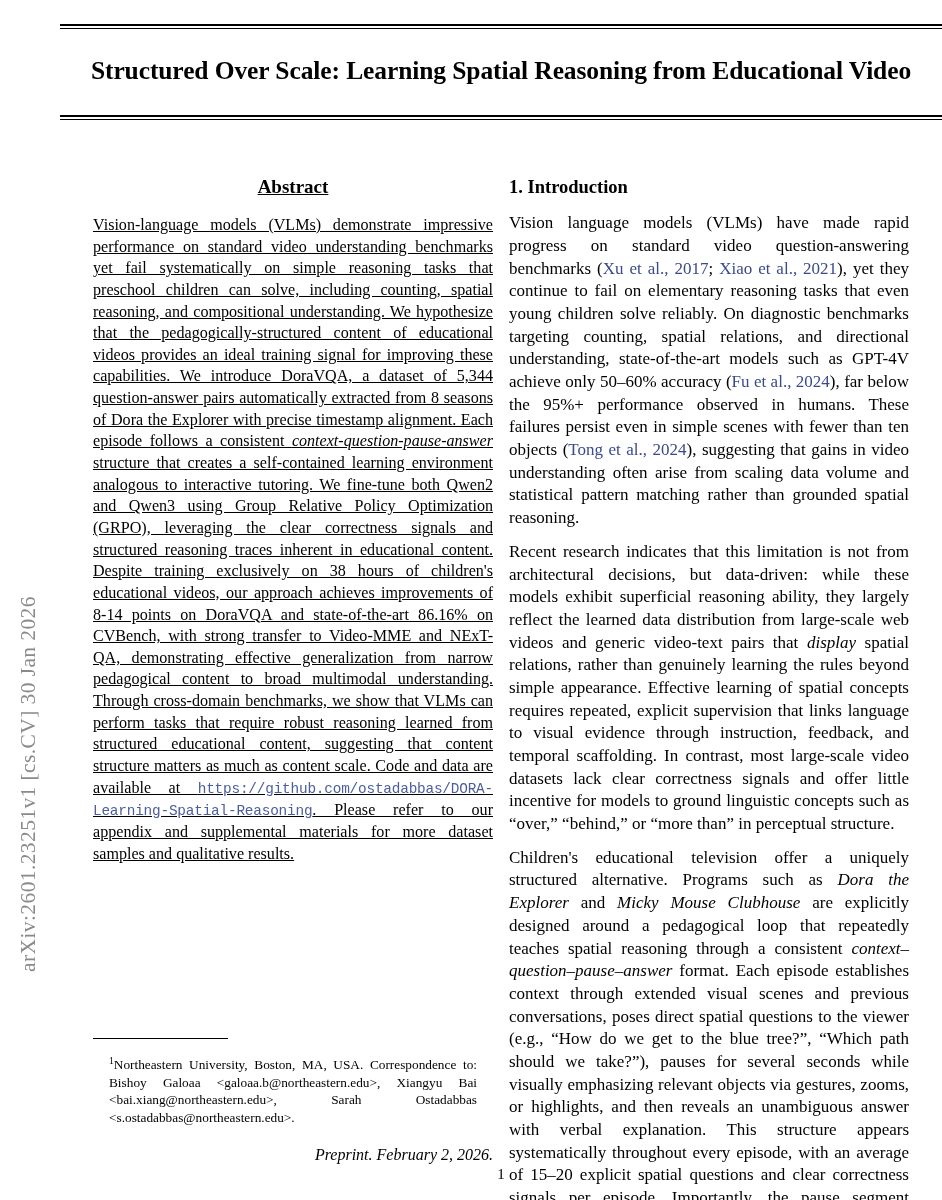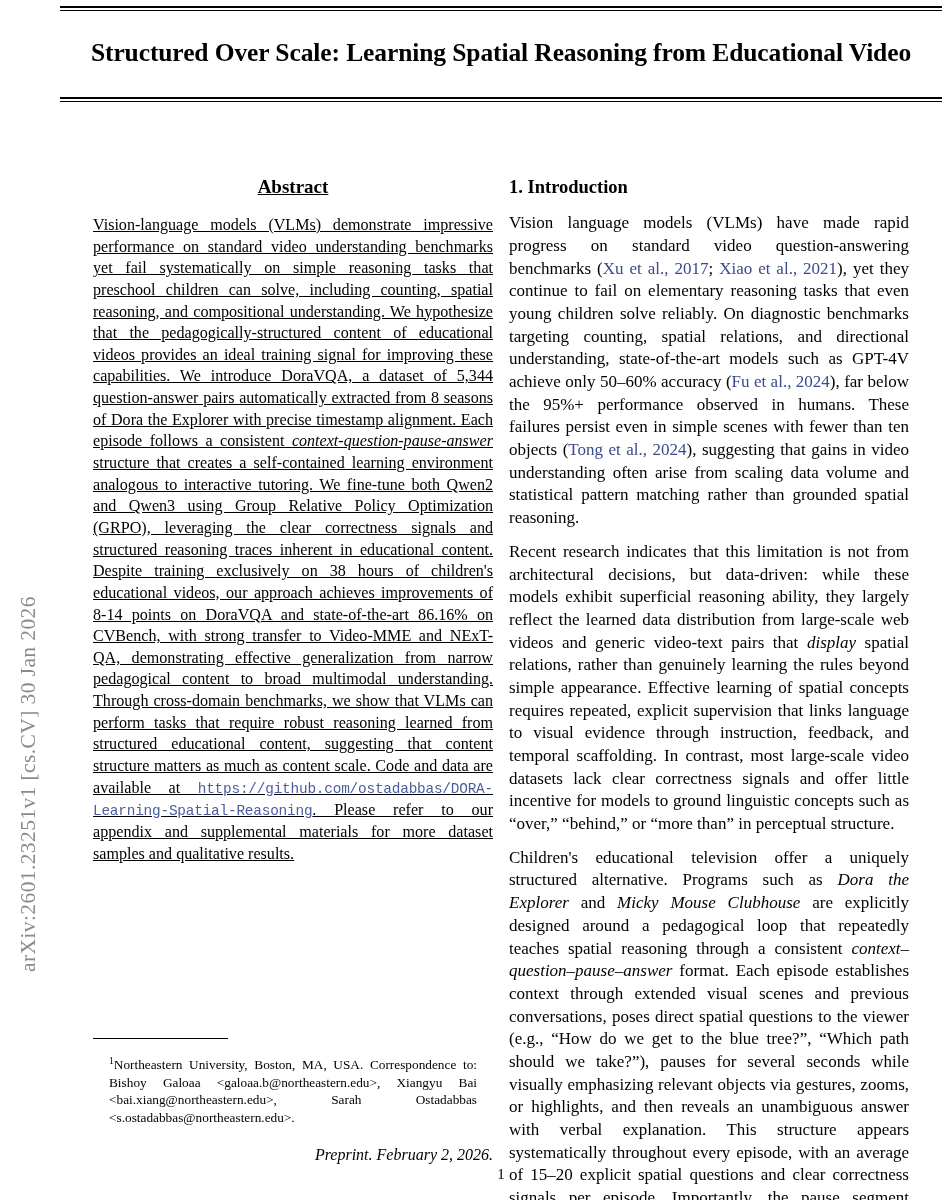--- a/index.html
+++ b/index.html
@@ -41,21 +41,21 @@
   #page {
     position: absolute;
     left: 60px;
     top: 0;
     width: 882px;
     height: 1200px;
   }
 
   
   #title-block {
-    padding-top: 6px;
+    padding-top: 24px;
   }
   .rule-thick {
     height: 2.2px;
     background: #000;
     width: 100%;
   }
   .rule-thin {
     height: 1.1px;
     background: #000;
     width: 100%;

